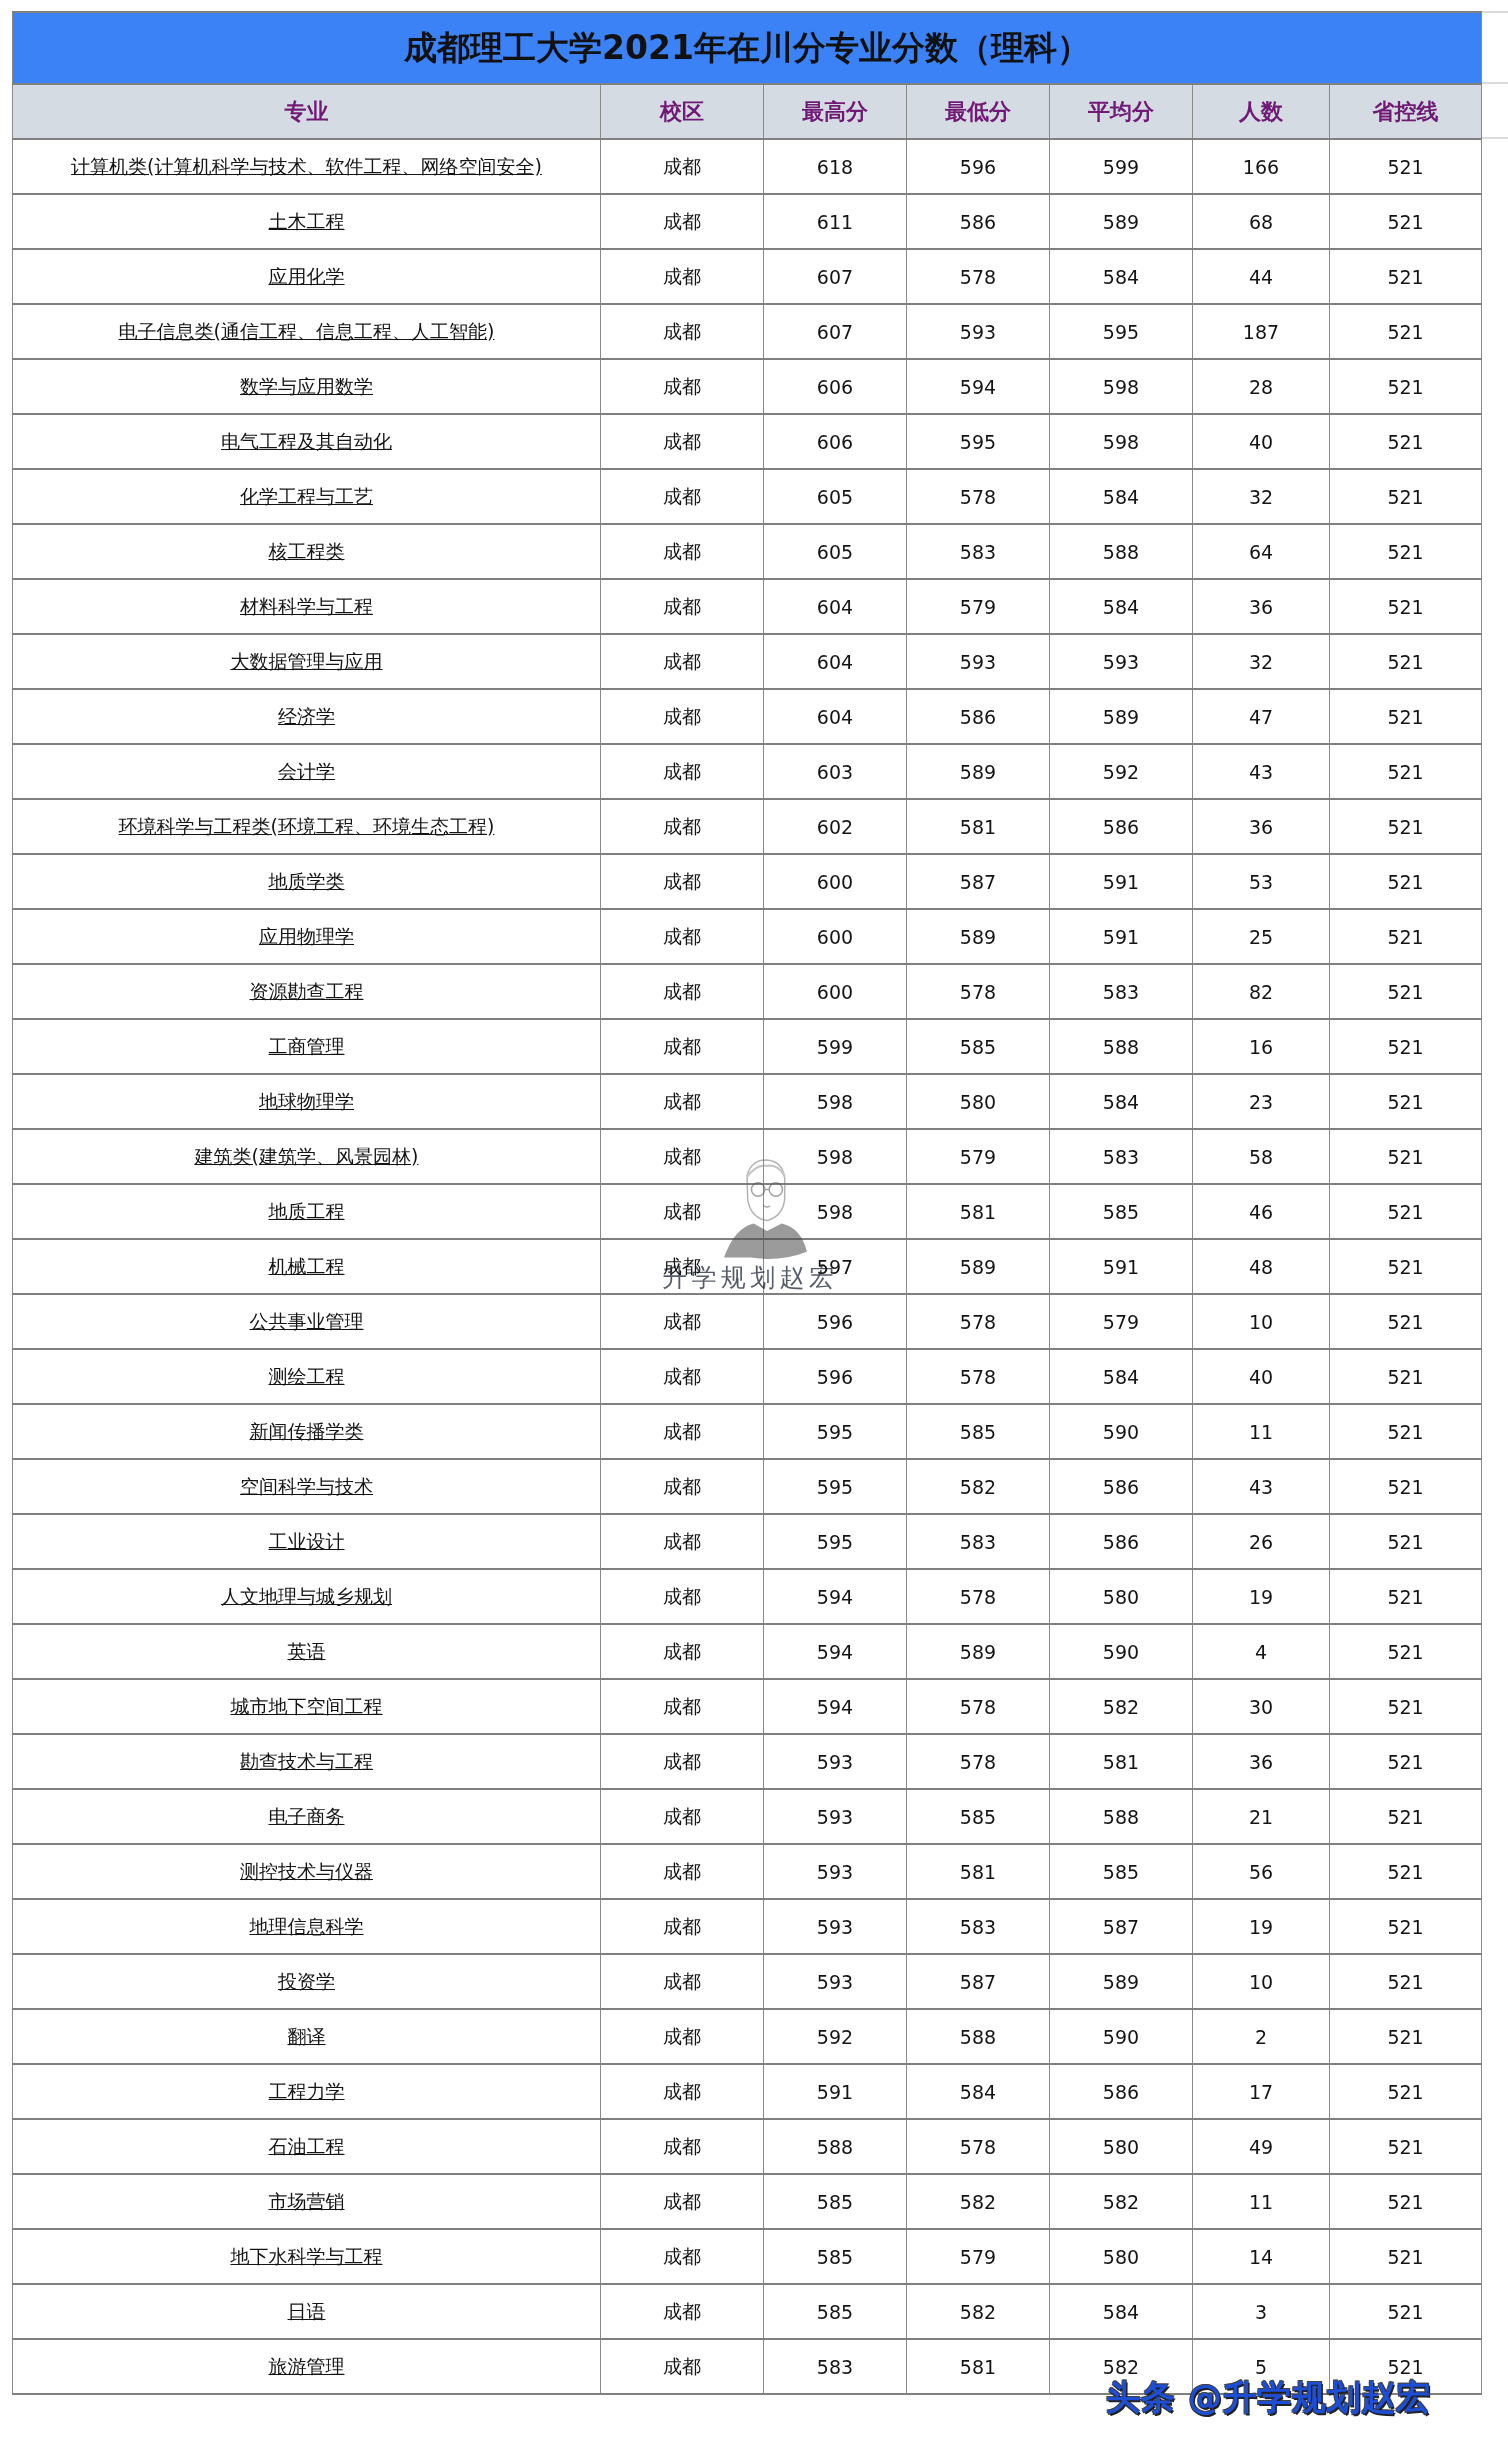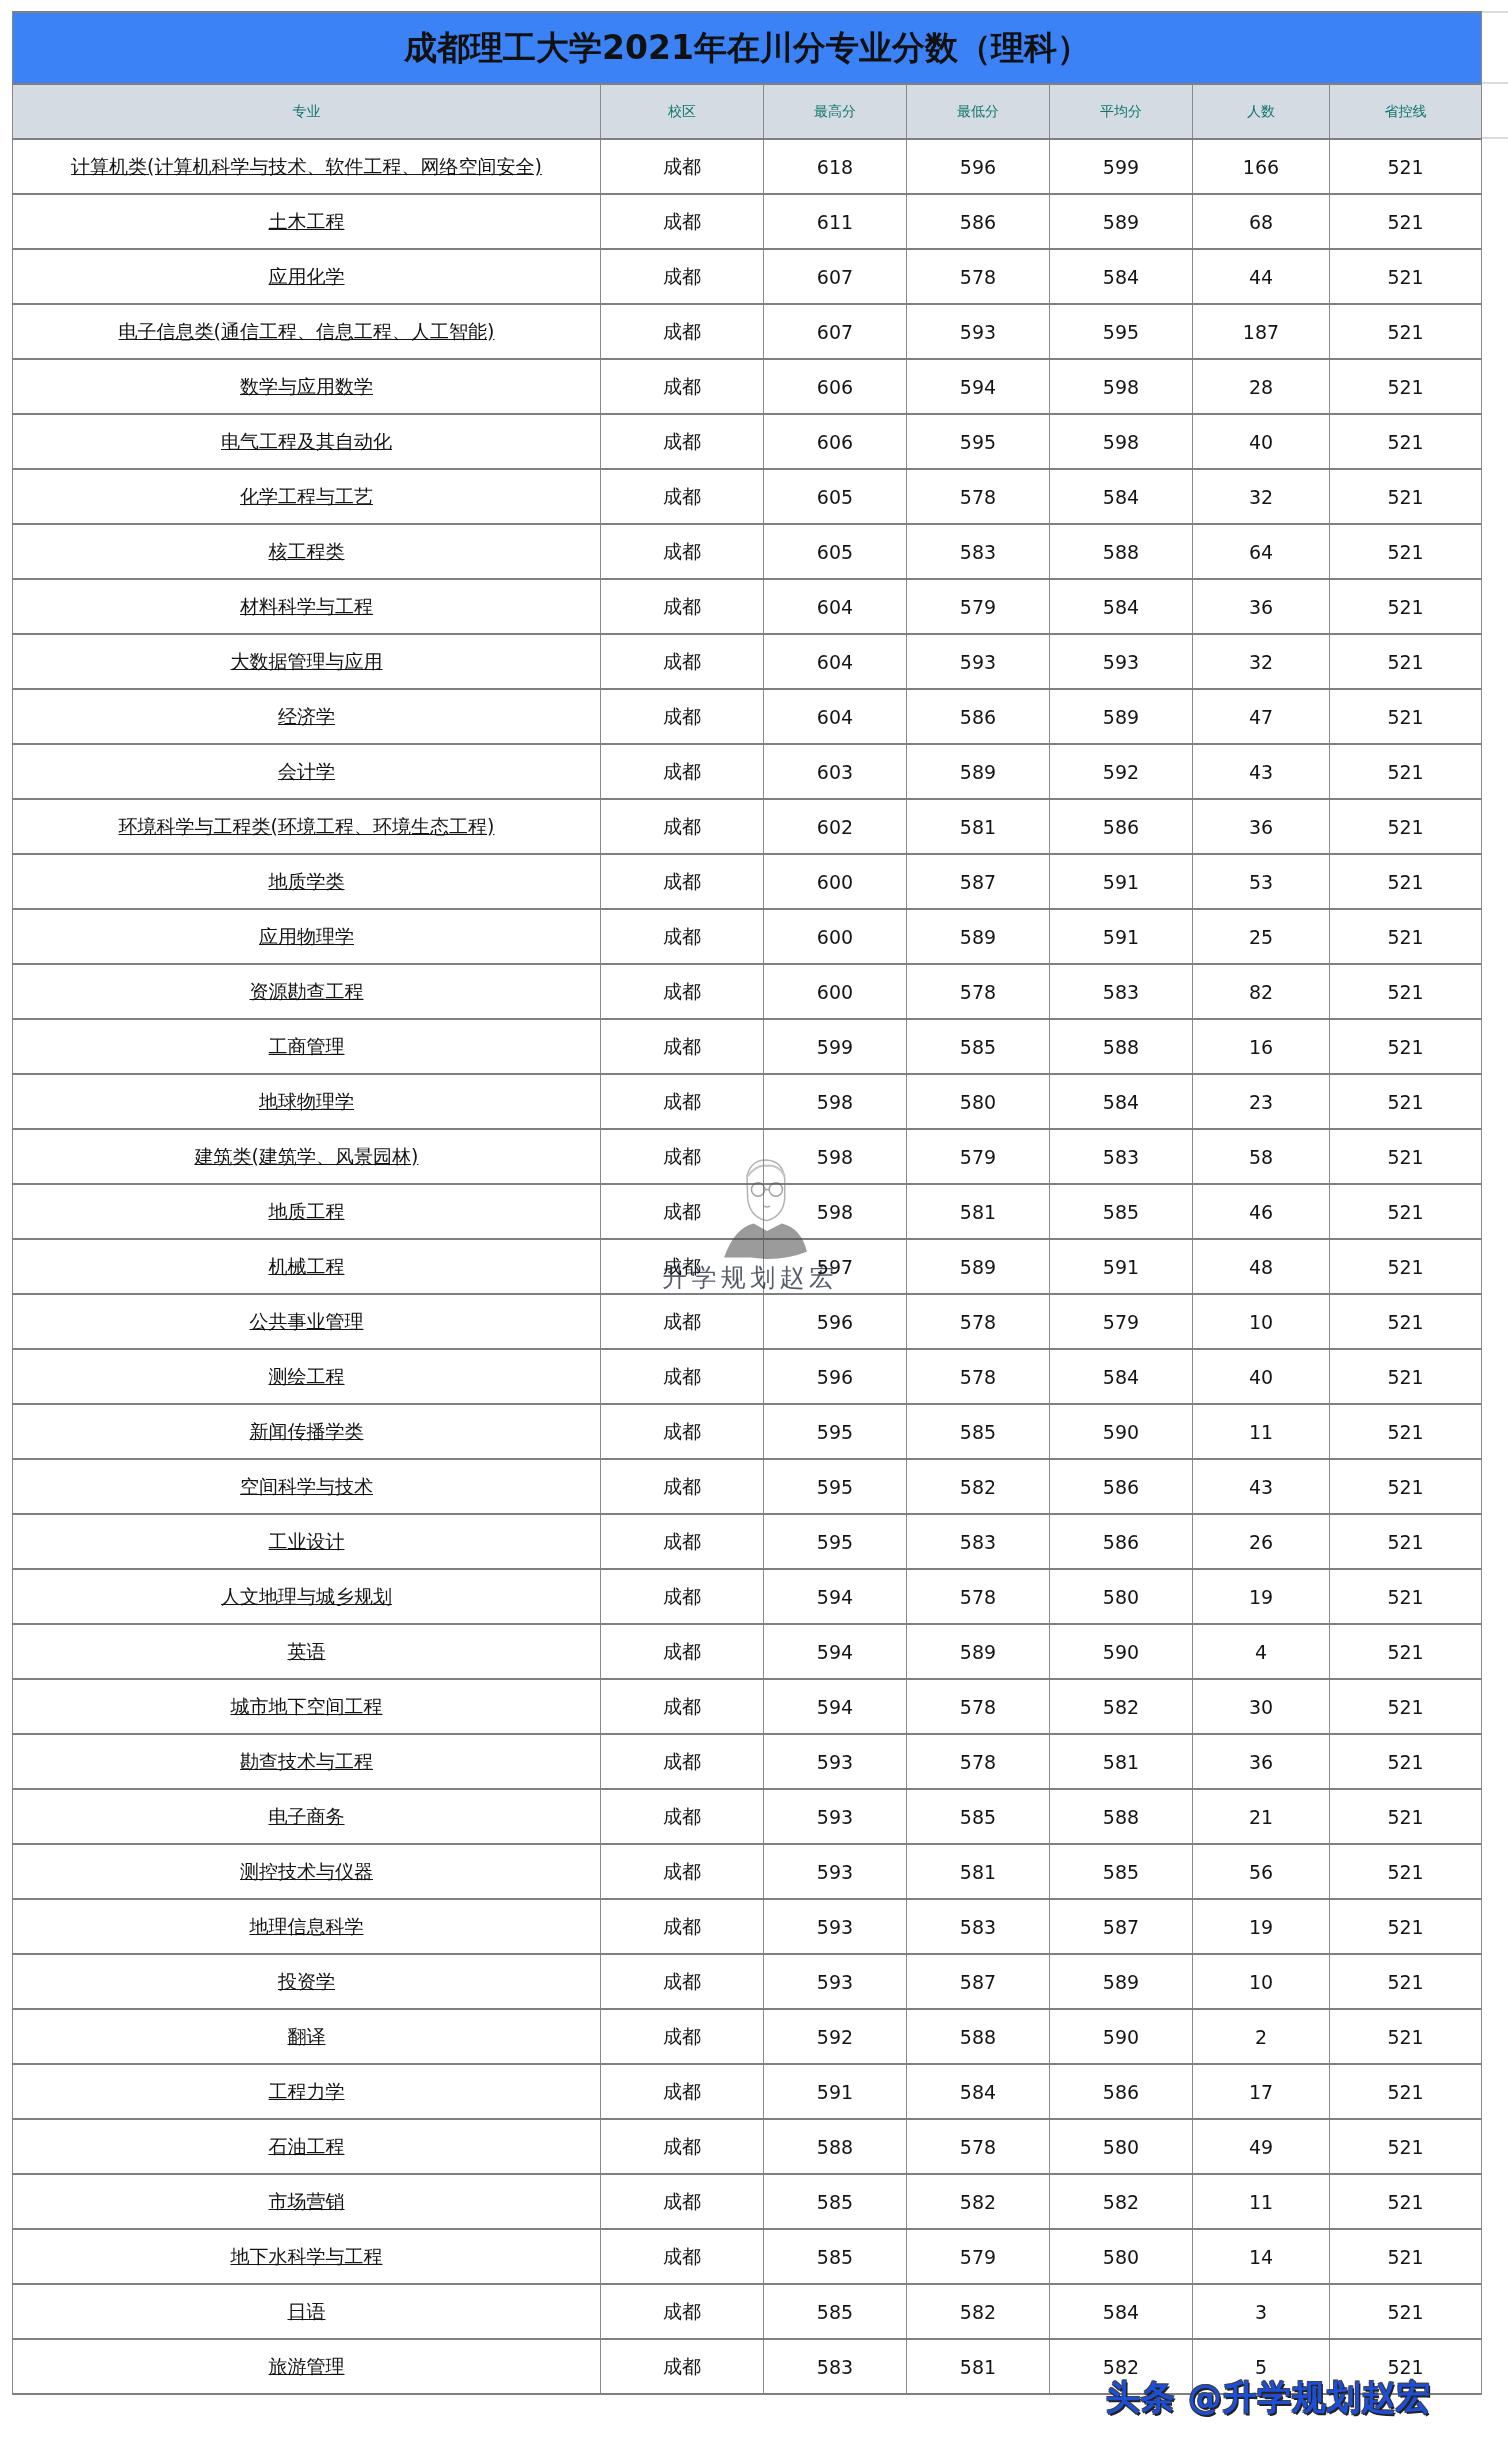--- a/index.html
+++ b/index.html
@@ -22,21 +22,21 @@
     border-top: 2.2px solid #808080;
     border-bottom: 2.2px solid #808080;
     text-align: center; vertical-align: middle;
     padding: 0; overflow: hidden; white-space: nowrap;
   }
   .title-cell {
     height: 70px; font-size: 33px; font-weight: bold; background: #3b82f6;
     letter-spacing: 0px;
   }
   .header-row th {
-    height: 53px; background: #d5dbe3; font-size: 14px; font-weight: normal; color: #0f766e;
+    height: 53px; background: #d5dbe3; font-size: 22px; font-weight: bold; color: #701a75;
   }
   .data-row td {
     height: 53px; font-size: 19px; color: #141414; background: #ffffff;
   }
   .data-row td.major { font-size: 19px; text-decoration: underline; }
   .wm-portrait {
     position: absolute; left: 721px; top: 1154px; width: 89px; height: 111px;
     opacity: 0.55; pointer-events: none;
   }
   .wm-text {

